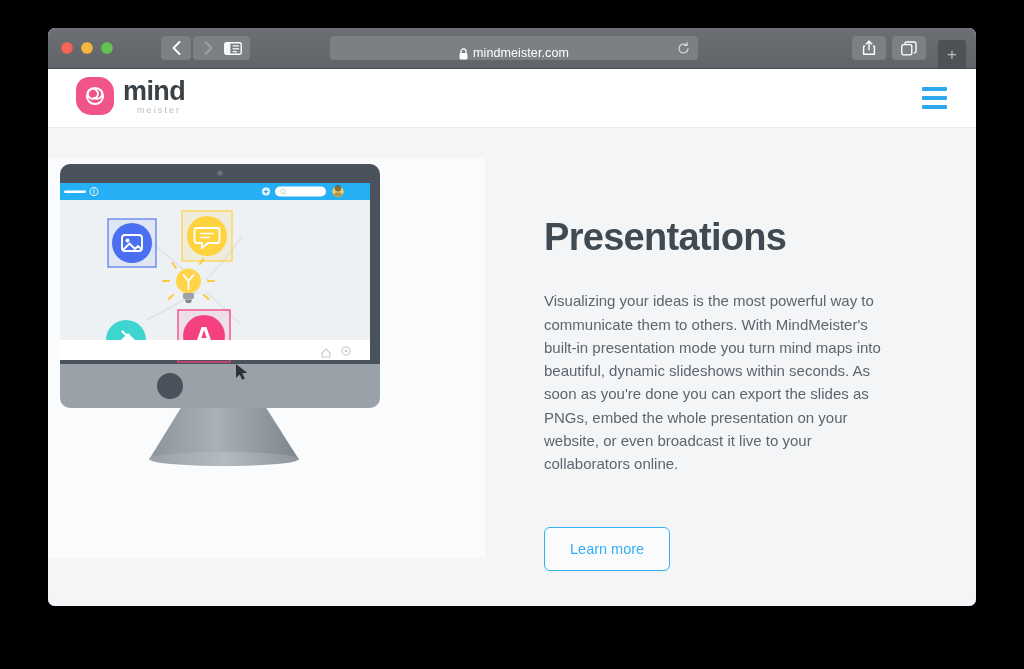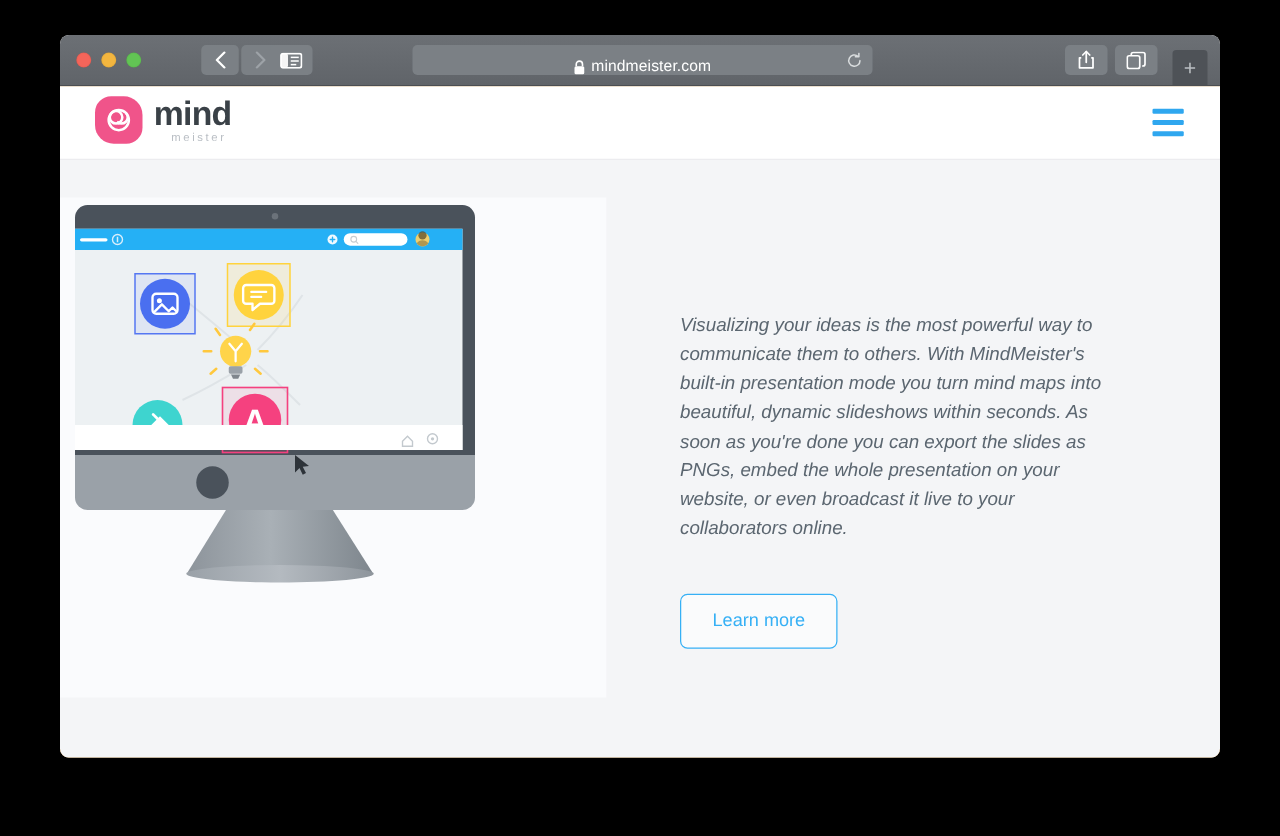--- a/index.html
+++ b/index.html
@@ -114,21 +114,21 @@
     top: 50%;
     transform: translateY(-50%);
     width: 14px; height: 14px;
     display: flex; align-items: center; justify-content: center;
   }
 
   
   #page {
     position: relative;
     height: 538px;
-    background: #a16207;
+    background: #6d28d9;
   }
 
   
   #site-header {
     position: relative;
     height: 58px;
     background: #ffffff;
     border-bottom: 1px solid #ececef;
   }
   #brand {
@@ -210,26 +210,25 @@
   }
   #hero-title {
     margin: 0;
     font-size: 38px;
     font-weight: bold;
     line-height: 1.07;
     color: #3f4a53;
     letter-spacing: -0.7px;
   }
   #hero-desc {
-    margin: 32px 0 4px 0;
+    margin: 32px 0 16px 0;
     font-size: 15px;
     line-height: 1.55;
     color: #5b6670;
     width: 345px;
-    font-style: italic;
   }
   #learn-more-btn {
     display: inline-block;
     margin-top: 36px;
     padding: 13px 25px;
     border: 1.5px solid #36b0f5;
     border-radius: 6px;
     color: #36b0f5;
     font-size: 14.5px;
     background: #fafbfc;
@@ -416,19 +415,20 @@
 
         <rect x="10" y="176" width="310" height="20" fill="#ffffff"></rect>
         <path d="M272 189l4-4 4 4v4h-8z" fill="none" stroke="#c3c9ce" stroke-width="1.1"></path>
         <circle cx="296" cy="187" r="4" fill="none" stroke="#c3c9ce" stroke-width="1.1"></circle>
         <circle cx="296" cy="187" r="1.3" fill="#c3c9ce"></circle>
       </svg>
 
       <div id="hero-copy">
         <h1 id="hero-title">
           <br>
+          <span>Presentations</span>
         </h1>
         <p id="hero-desc">Visualizing your ideas is the most powerful way to communicate them to others. With MindMeister's built-in presentation mode you turn mind maps into beautiful, dynamic slideshows within seconds. As soon as you're done you can export the slides as PNGs, embed the whole presentation on your website, or even broadcast it live to your collaborators online.</p>
         <a id="learn-more-btn" href="#">Learn more</a>
       </div>
     </div>
   </div>
 </div>
 
 </body></html>

